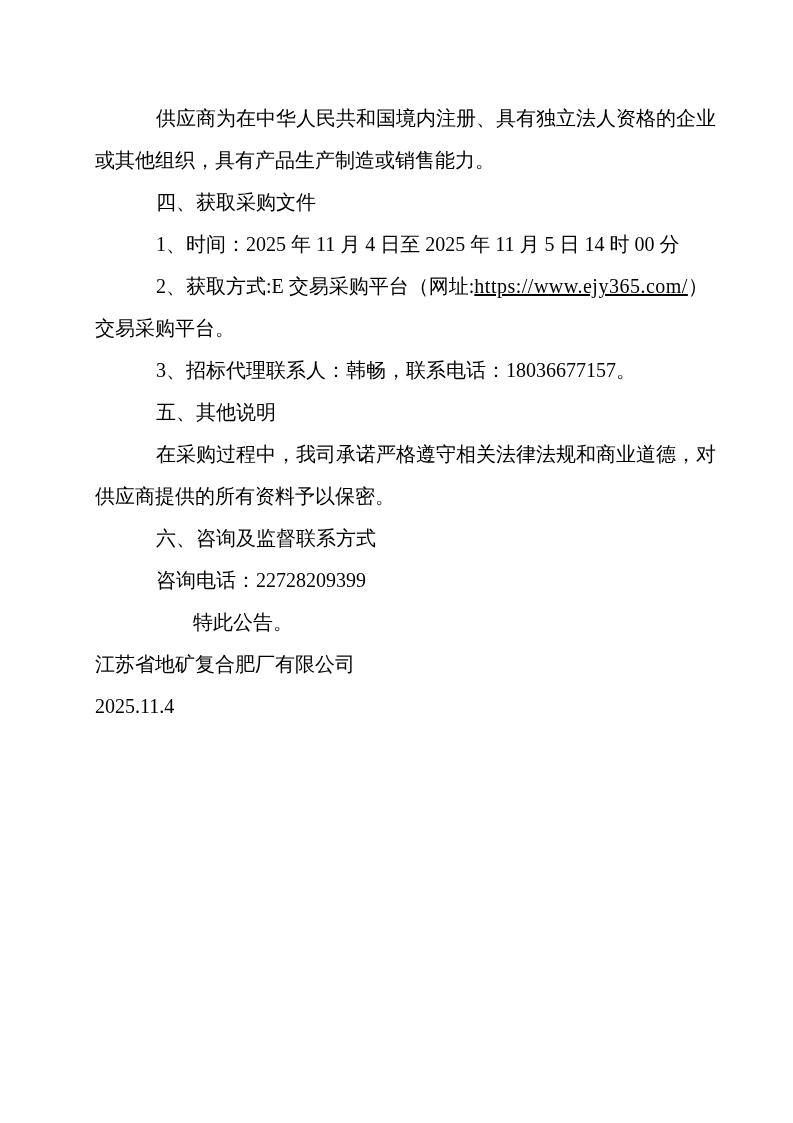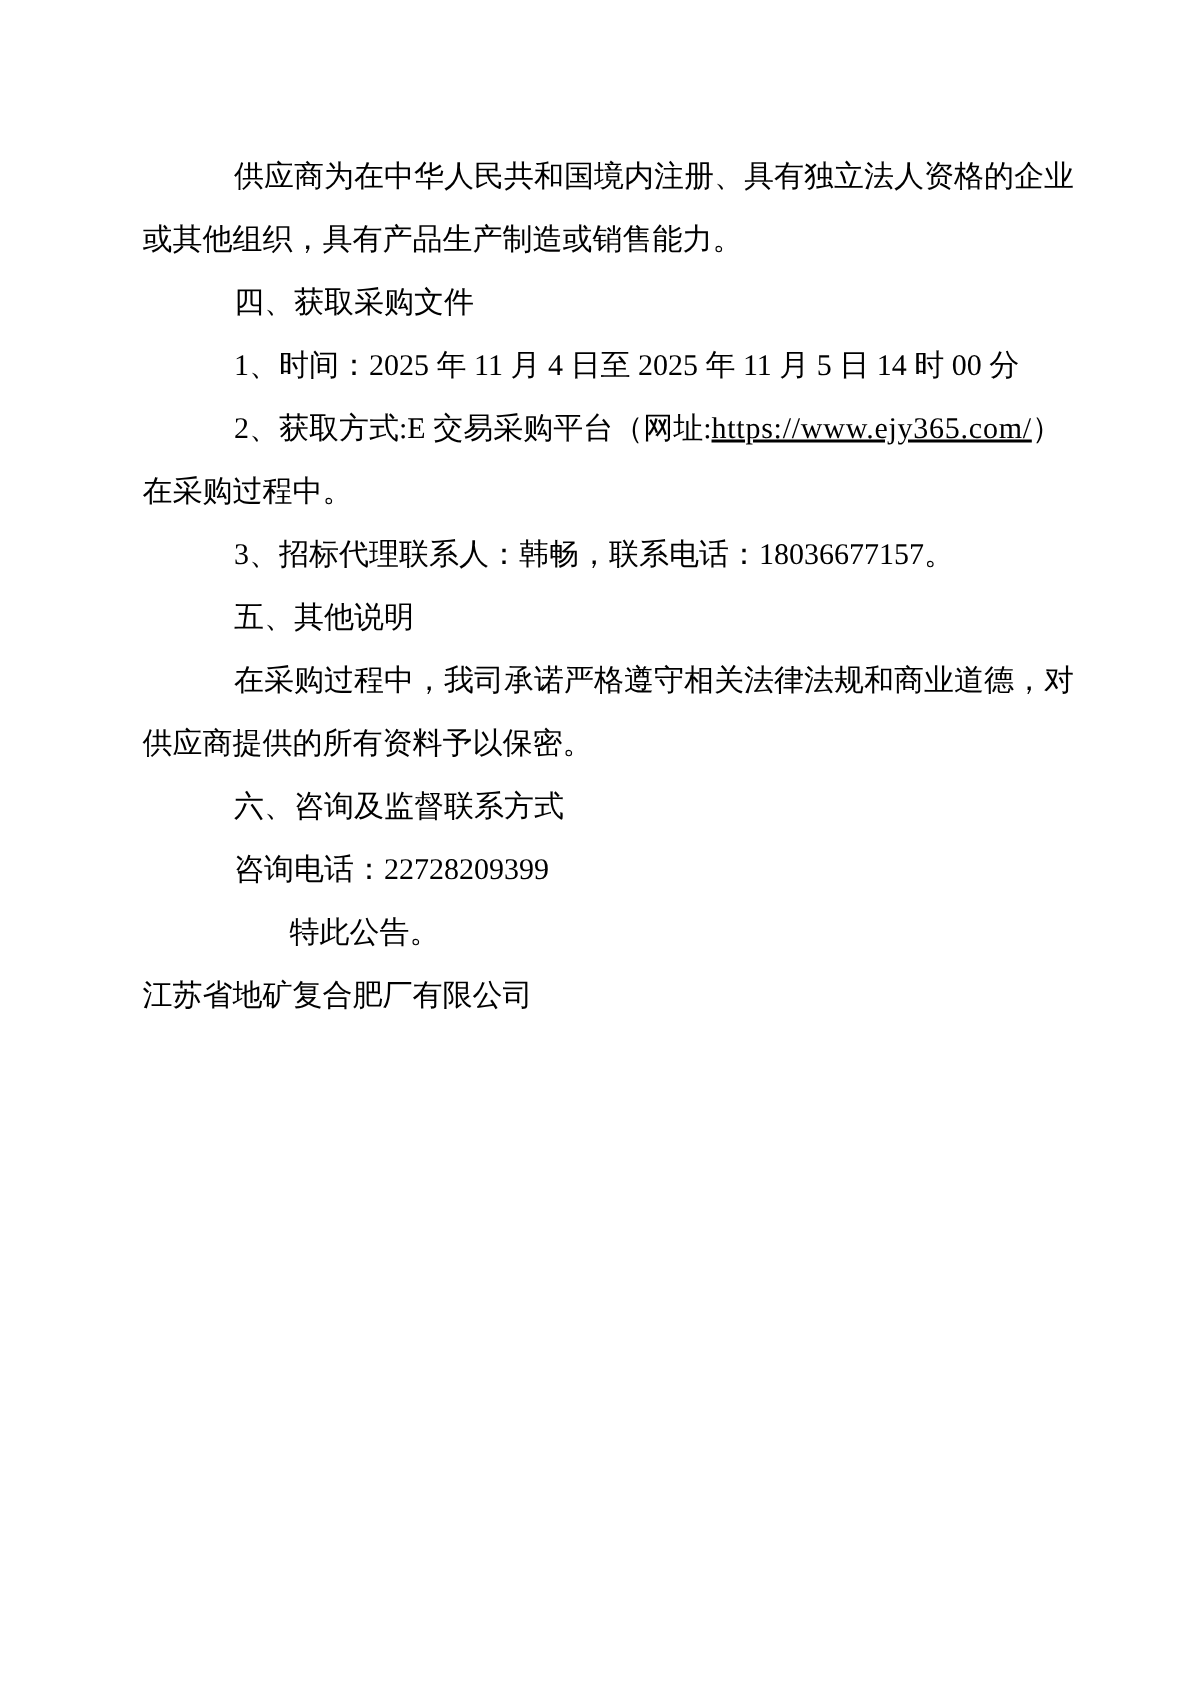--- a/index.html
+++ b/index.html
@@ -43,32 +43,33 @@
   <div class="content">
 
     <p class="ln ind">供应商为在中华人民共和国境内注册、具有独立法人资格的企业</p>
     <p class="ln">或其他组织，具有产品生产制造或销售能力。</p>
 
     <p class="ln ind bold">四、获取采购文件</p>
 
     <p class="ln ind">1、时间：2025 年 11 月 4 日至 2025 年 11 月 5 日 14 时 00 分</p>
 
     <p class="ln ind"><span>2、获取方式:E 交易采购平台（网址:</span><span class="url">https://www.ejy365.com/</span><span>）</span></p>
-    <p class="ln">在采购过程中。</p>
+    <p class="ln">交易采购平台。</p>
 
     <p class="ln ind">3、招标代理联系人：韩畅，联系电话：18036677157。</p>
 
     <p class="ln ind bold">五、其他说明</p>
 
 
     <p class="ln ind">在采购过程中，我司承诺严格遵守相关法律法规和商业道德，对</p>
     <p class="ln">供应商提供的所有资料予以保密。</p>
 
     <p class="ln ind bold">六、咨询及监督联系方式</p>
 
     <p class="ln ind">咨询电话：22728209399</p>
 
     <p class="ln ind2">特此公告。</p>
 
     <p class="ln right">江苏省地矿复合肥厂有限公司</p>
+    <p class="ln right">2025.11.4</p>
 
   </div>
 </div>
 
 </body></html>

